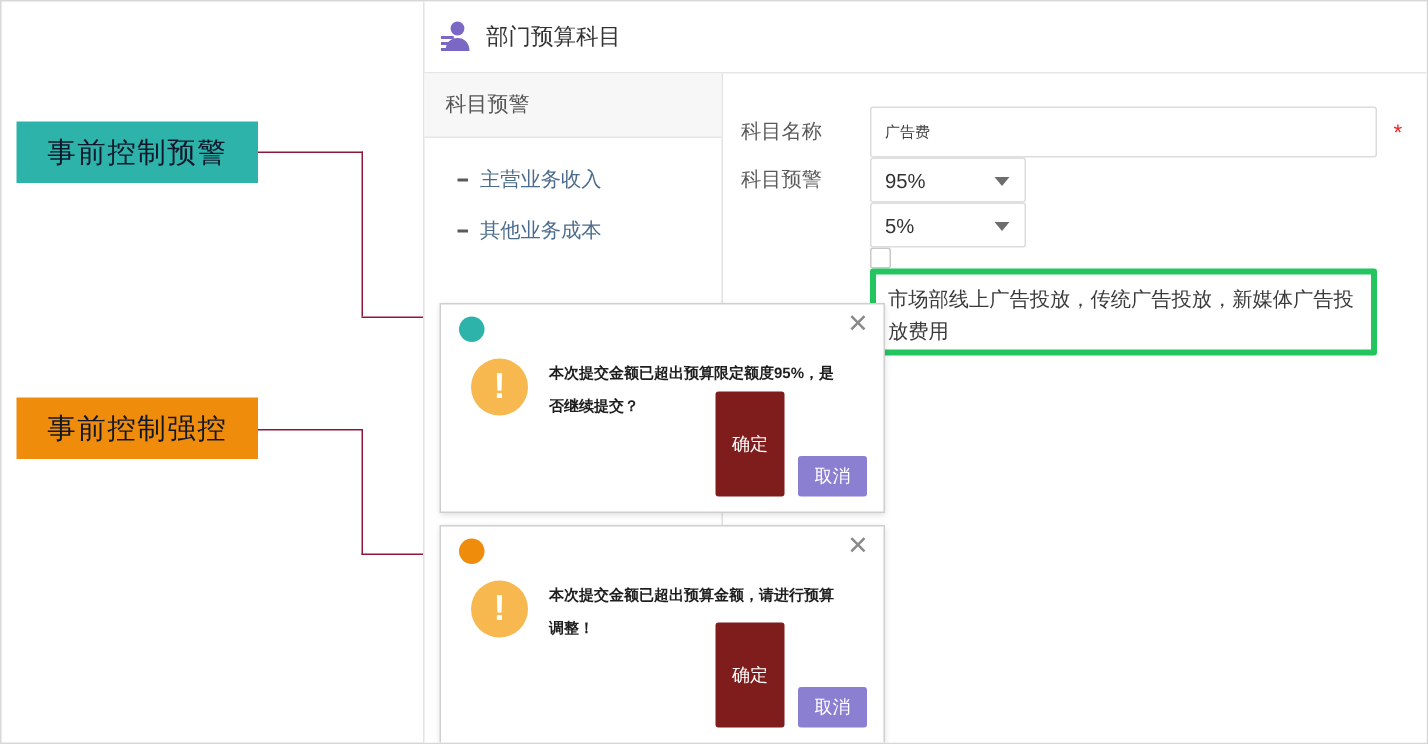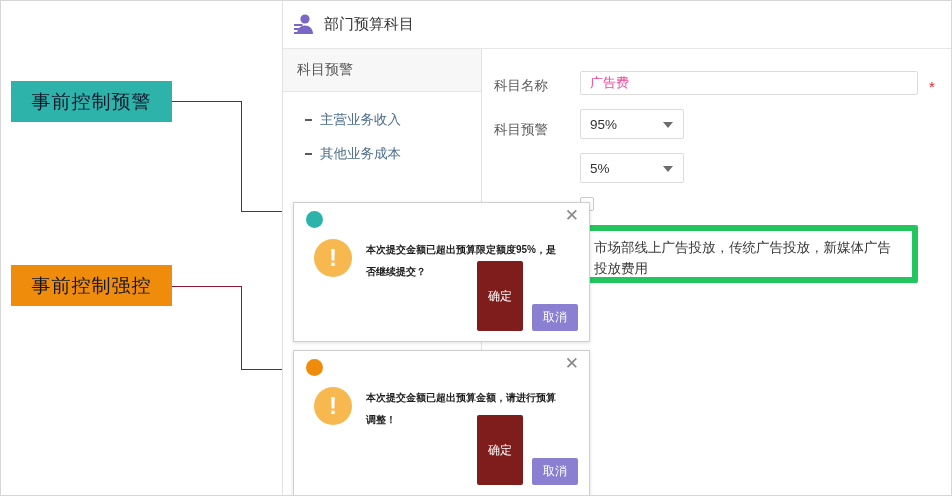--- a/index.html
+++ b/index.html
@@ -148,37 +148,37 @@
     border-radius: 3px;
     font-size: 14px;
     font-family: "Liberation Sans", "DejaVu Sans", sans-serif;
     padding: 6px 13px;
     cursor: pointer;
   }
 
   #form-rows { padding-top: 22px; }
   .form-row {
     display: flex;
-    align-items: flex-end;
-    margin-bottom: 14px;
+    align-items: center;
+    margin-bottom: 0;
     padding-left: 12px;
   }
   .form-label {
     width: 86px;
     font-size: 13.5px;
     color: #5a5a5a;
     text-align: left;
   }
   .text-input {
     width: 338px;
-    height: 24px;
+    height: 34px;
     border: 1px solid #dcdcdc;
     border-radius: 2px;
-    font-size: 13px;
-    color: #ec4899;
+    font-size: 10px;
+    color: #404040;
     padding: 0 9px;
     box-sizing: border-box;
     font-family: "Liberation Sans", "DejaVu Sans", sans-serif;
     background: #ffffff;
   }
   .req-star {
     color: #ee2222;
     font-size: 15px;
     margin-left: 11px;
   }
@@ -208,21 +208,21 @@
   .chk {
     width: 14px; height: 14px;
     border: 1px solid #c9c9c9;
     border-radius: 2px;
     background: #ffffff;
     box-sizing: border-box;
   }
   .textarea-box {
     width: 338px;
     height: 58px;
-    border: 6px solid #22c55e;
+    border: 4px solid #22c55e;
     border-radius: 2px;
     font-size: 13.5px;
     color: #3a3a3a;
     line-height: 21px;
     padding: 6px 8px;
     box-sizing: border-box;
     background: #ffffff;
     overflow: hidden;
   }
 

